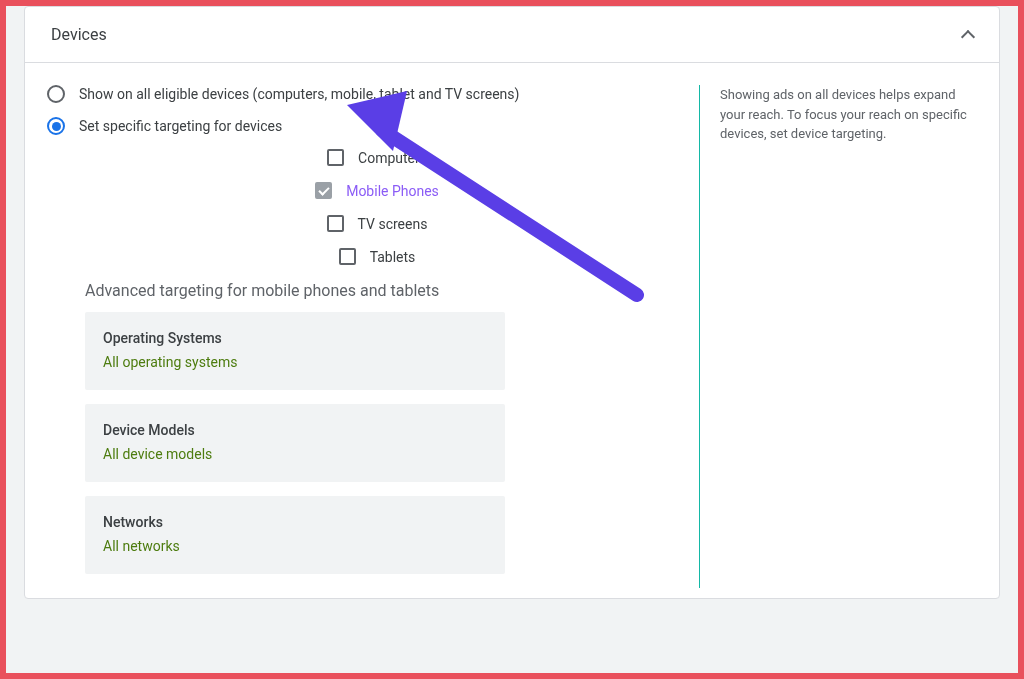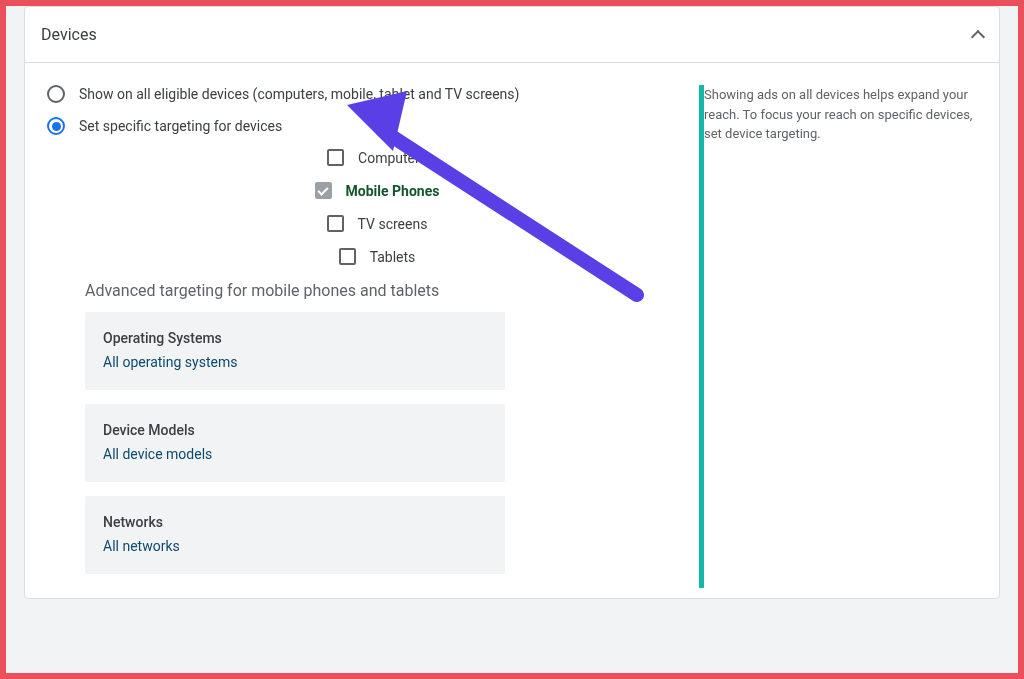--- a/index.html
+++ b/index.html
@@ -38,21 +38,21 @@
   .card {
     background: #fff;
     border: 1px solid #dadce0;
     border-radius: 4px;
     margin: 0 18px 10px 18px;
   }
   .card-header {
     display: flex;
     align-items: center;
     justify-content: space-between;
-    padding: 18px 16px;
+    padding: 18px 26px;
     border-bottom: 1px solid #dadce0;
     font-size: 16px;
     color: #3c4043;
     cursor: pointer;
   }
   .header-chev {
     width: 10px; height: 10px;
     border: solid #5f6368;
     border-width: 0 2px 2px 0;
     transform: rotate(-135deg);
@@ -62,21 +62,22 @@
     display: flex;
     padding: 22px 20px 10px 22px;
     gap: 30px;
   }
   .left-col { flex: 1; position: relative; }
   .right-col {
     width: 280px;
     color: #5f6368;
     font-size: 13px;
     line-height: 1.5;
-    border-left: 5px solid #14b8a6;
+    border-left: 1px solid #14b8a6;
+    padding-left: 20px;
   }
   .radio-row {
     display: flex;
     align-items: center;
     gap: 14px;
     margin-bottom: 14px;
     font-size: 14px;
     color: #3c4043;
     cursor: pointer;
   }
@@ -110,41 +111,41 @@
     background:#9aa0a6;
     border-color:#9aa0a6;
   }
   .checkmark {
     width:10px; height:6px;
     border: solid #fff;
     border-width: 0 0 2px 2px;
     transform: rotate(-45deg);
     margin-top:-2px;
   }
-  .locked-label { color:#14532d;font-weight:bold; }
+  .locked-label { color:#8b5cf6; }
   .advanced-label {
     color:#5f6368;
     font-size:16px;
     margin: 10px 0 12px 0;
   }
   .sub-card {
     background:#f1f3f4;
     border-radius:2px;
     padding: 18px 18px 20px 18px;
     margin-bottom: 14px;
     width: 420px;
   }
   .sub-card-title {
     font-weight: 500;
     color:#3c4043;
     font-size:14px;
     margin-bottom:8px;
   }
   .sub-card-link {
-    color:#0c4a6e;
+    color:#4d7c0f;
     font-size:14px;
     cursor:pointer;
   }
   .arrow-annotation {
     position:absolute;
     left: 290px; top: 0px;
     pointer-events:none;
   }
 </style>
 </head>

